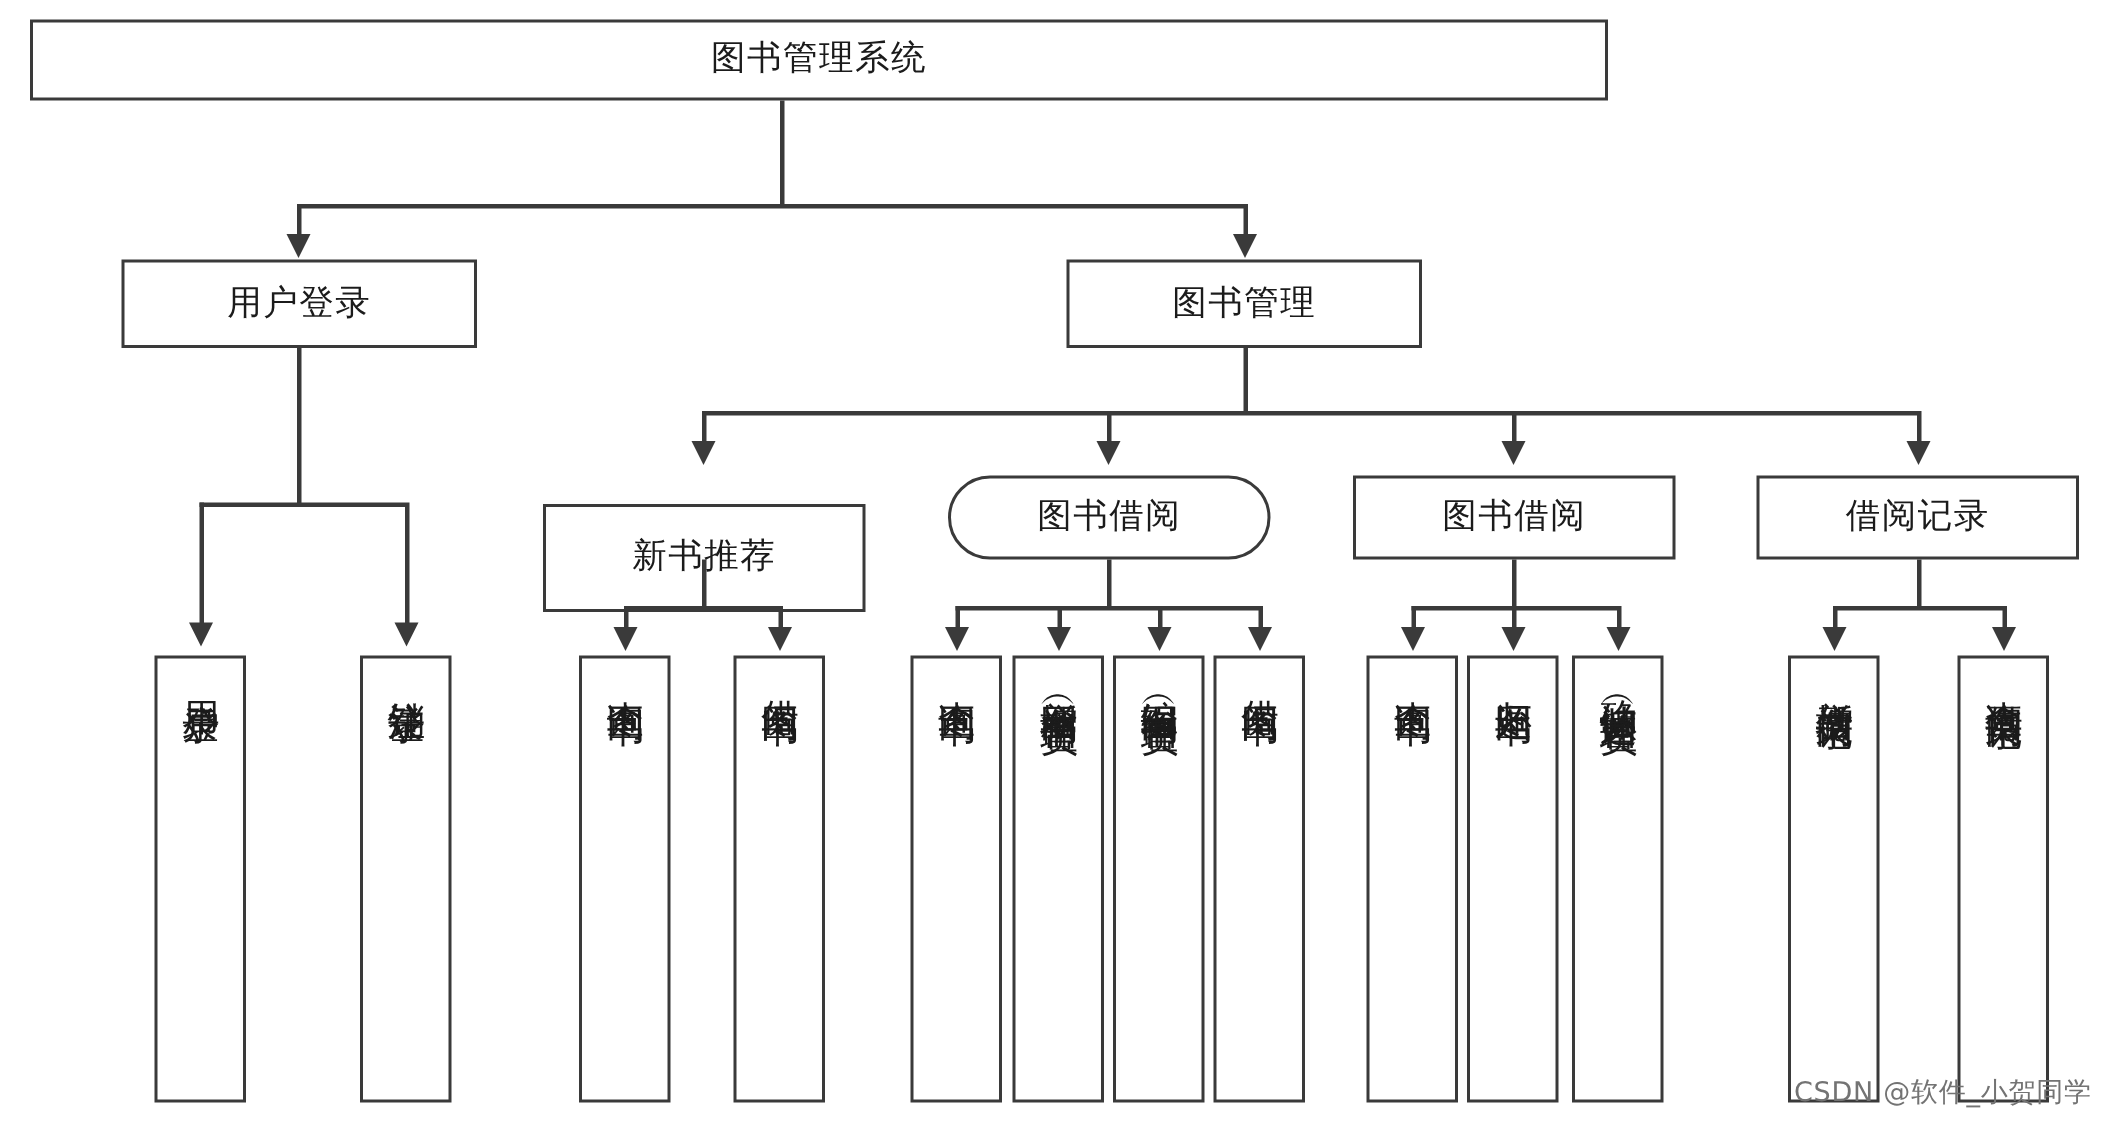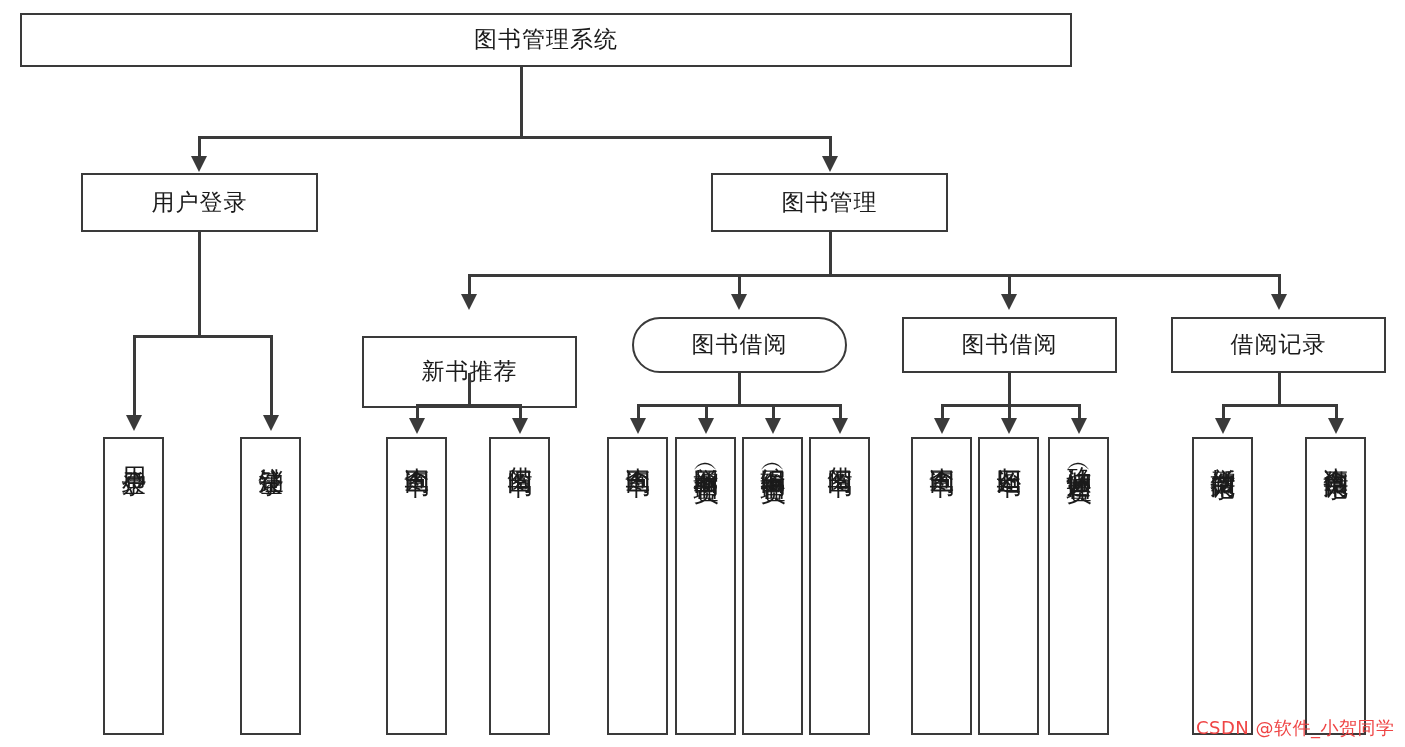--- a/index.html
+++ b/index.html
@@ -61,21 +61,21 @@
     width: 0;
     height: 0;
     border-left: 8px solid transparent;
     border-right: 8px solid transparent;
     border-top: 16px solid #3a3a3a;
   }
   
   #watermark {
     position: absolute;
     font-size: 18px;
-    color: #ef4444;
+    color: #737373;
     white-space: nowrap;
     letter-spacing: 0.5px;
   }
 </style>
 </head>
 <body>
 
 <div id="canvas">
 
   <div class="node" style="left:20px; top:13px; width:1052px; height:54px;">

